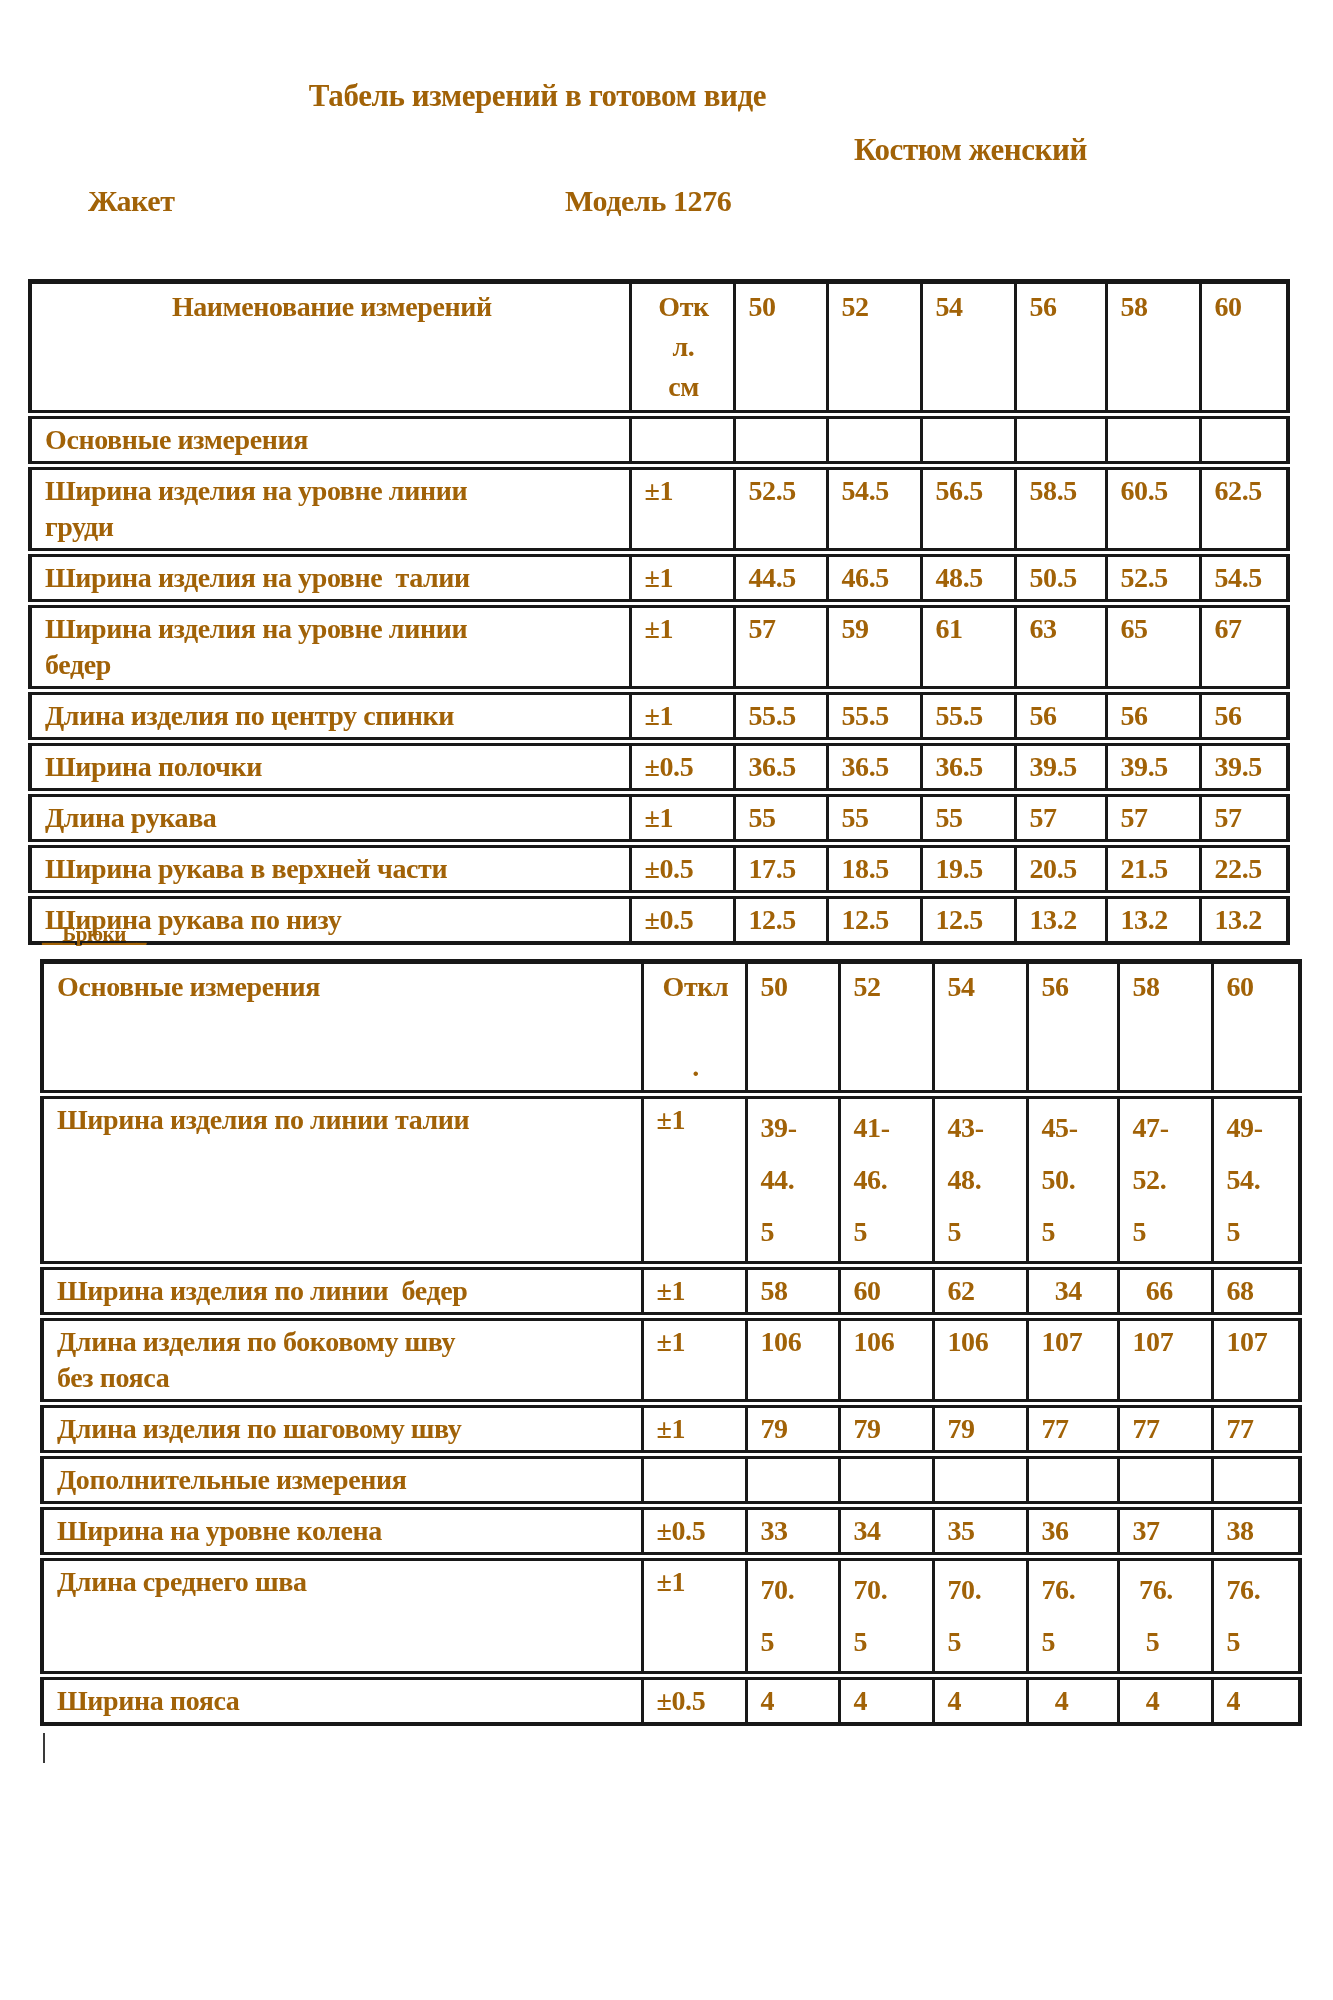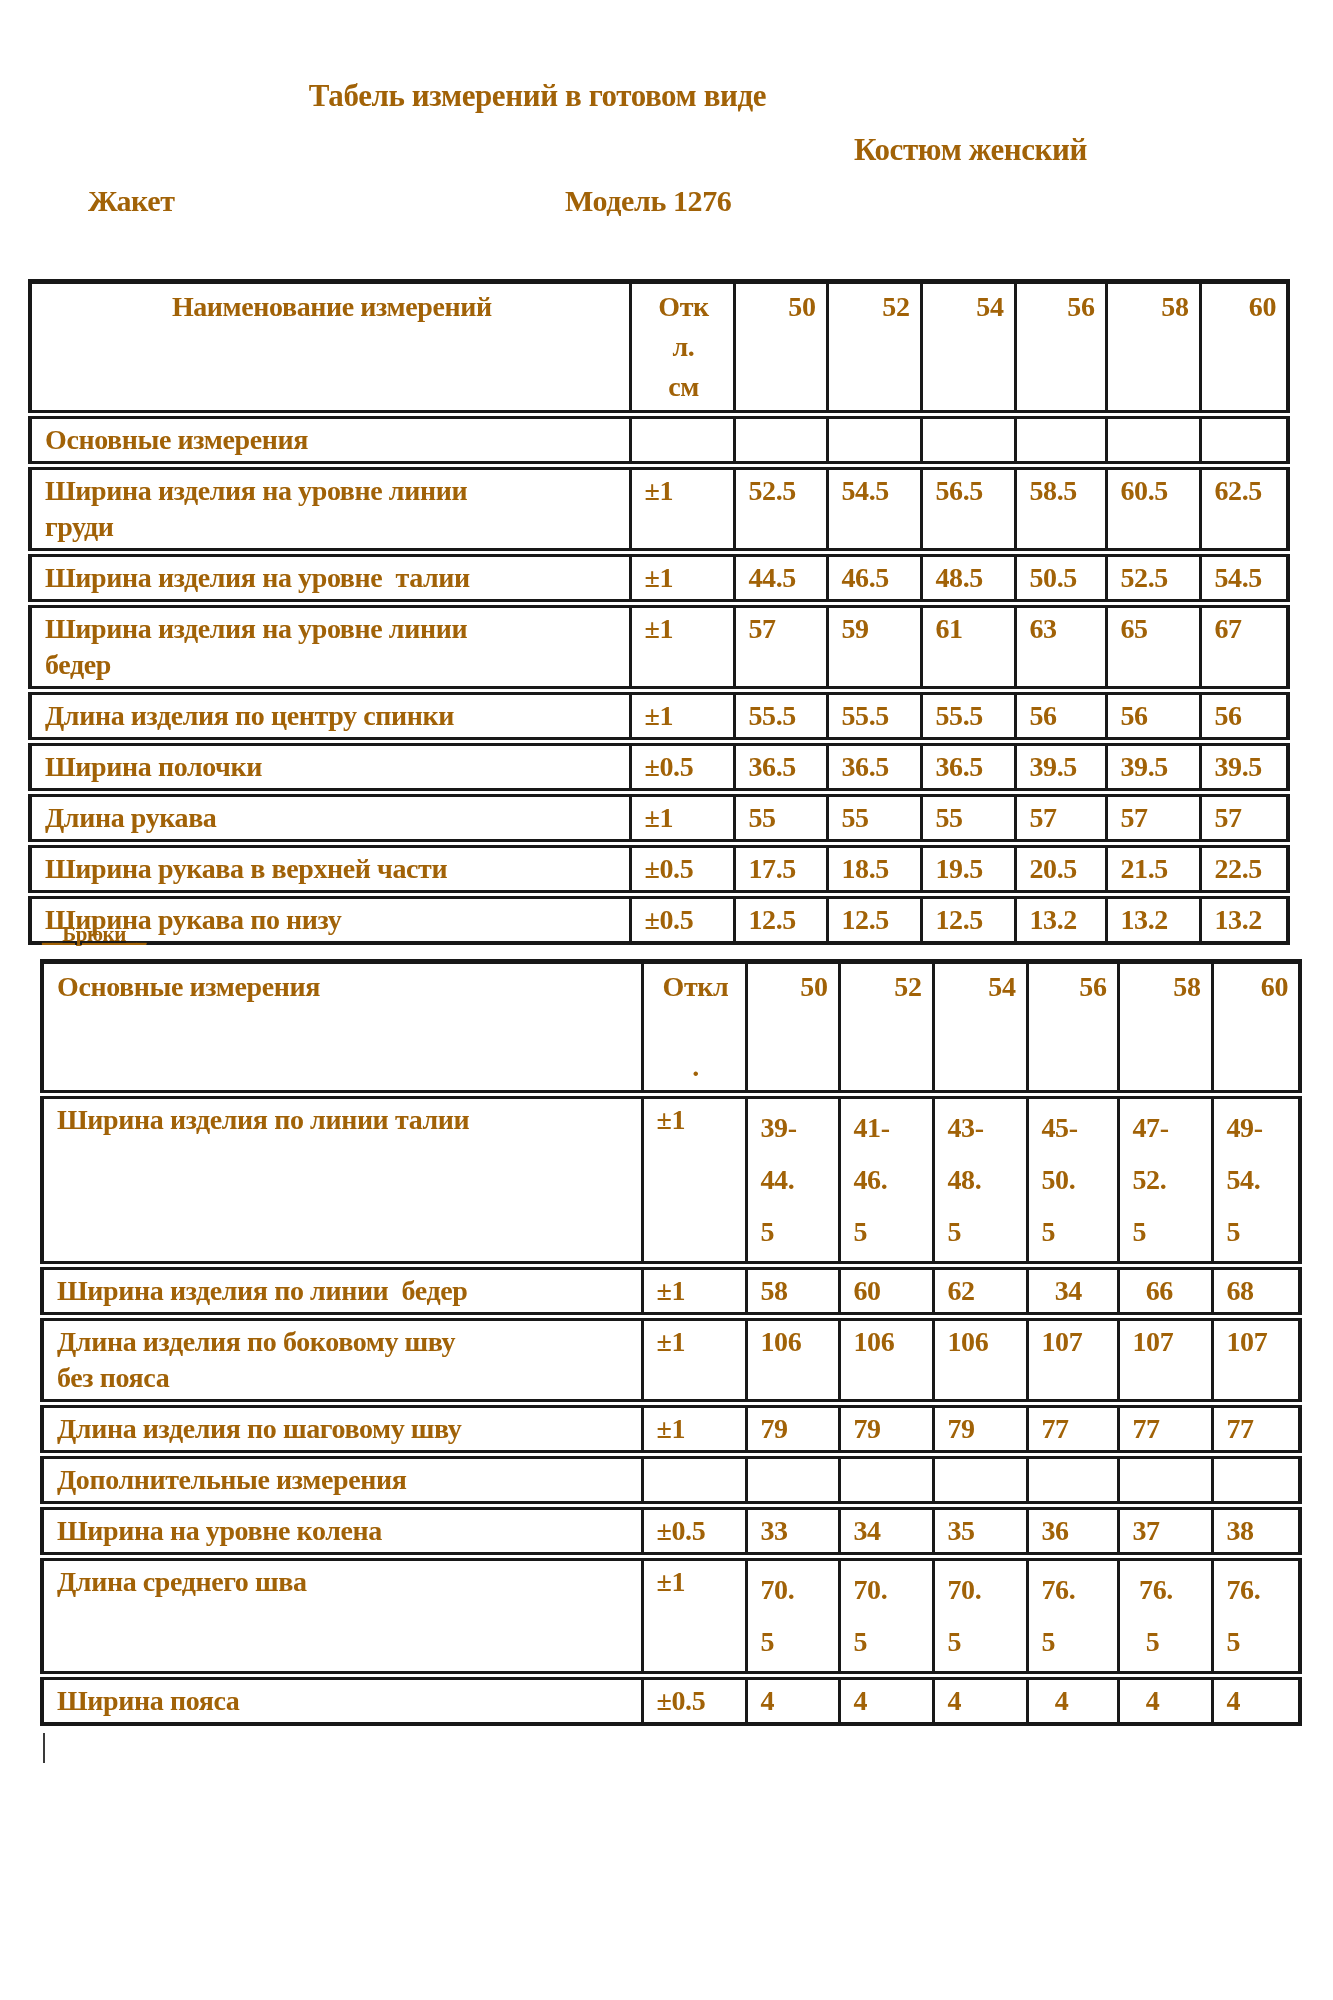--- a/index.html
+++ b/index.html
@@ -36,21 +36,21 @@
     line-height:36px;
     font-weight:bold;
     overflow:hidden;
   }
   table.meas th{line-height:40px;}
   table.meas th:first-child, table.meas td:first-child{border-left:none;}
   table.meas tr:last-child td{border-bottom:none;}
   .name-cell{text-align:left;white-space:pre-wrap;}
   thead .jacket-name-head{text-align:center;}
   .tol-head{text-align:center;white-space:pre-wrap;padding-left:4px;padding-right:4px;}
-  .size-head{text-align:right;padding-left:15px;}
+  .size-head{text-align:left;padding-left:15px;}
   .tol-cell{text-align:left;white-space:pre-wrap;}
   .val-cell{text-align:left;white-space:pre-wrap;padding-left:15px;}
   .val-cell.multi{line-height:52px;margin-left:28px;}
 
   #jacket-table-wrap{position:absolute;top:233px;left:28px;margin-top:46px;}
   #trousers-block{position:absolute;top:922px;left:40px;}
   .trousers-label{
     font-size:21px;
     text-decoration:underline;
     margin:0 0 12px 2px;

